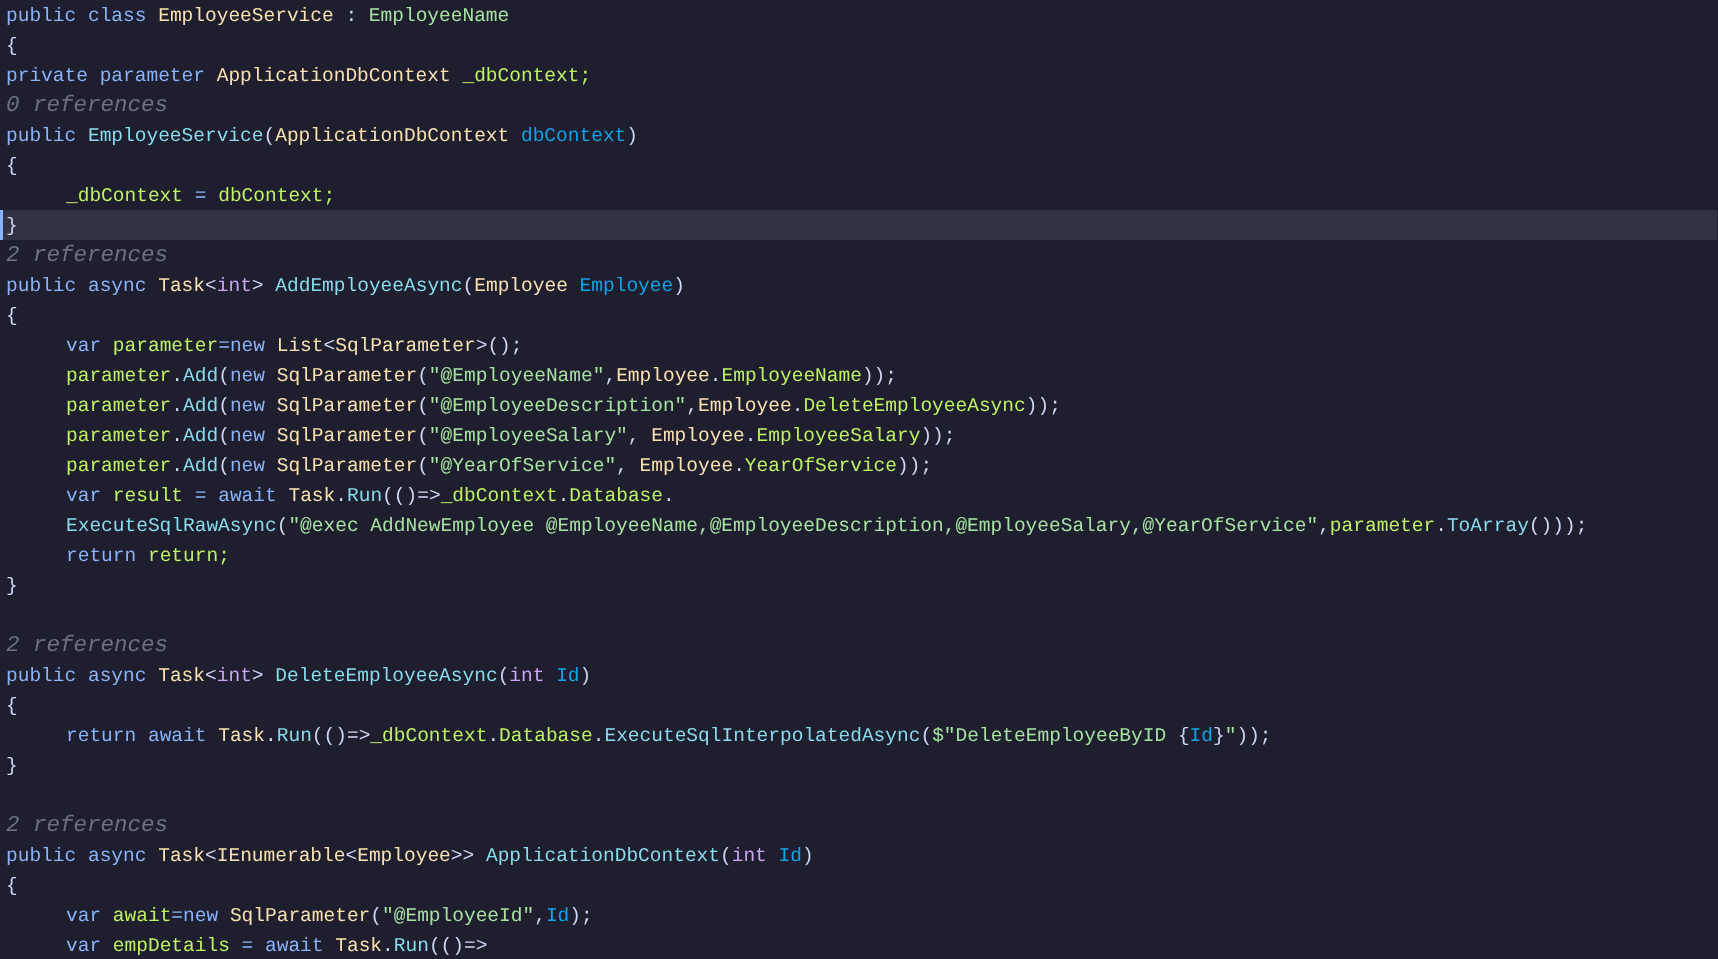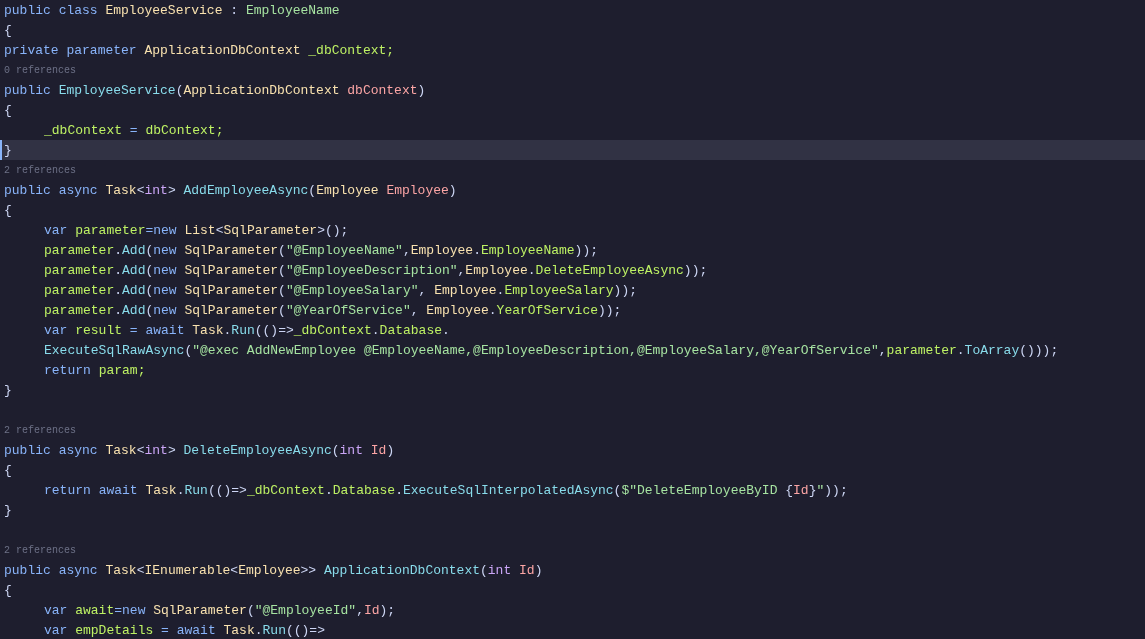--- a/index.html
+++ b/index.html
@@ -33,24 +33,24 @@
     }
     .indent1 { }
     .indent2 { padding-left: 44px; }
 
     
     .kw { color: #89b4fa; } 
     .kw2 { color: #cba6f7; } 
     .classname { color: #f9e2af; } 
     .method { color: #89dceb; } 
     .string { color: #a6e3a1; } 
-    .param { color: #fca5a5; }
+    .param { color: #0ea5e9; }
     .punct { color: #cdd6f4; }
     .prop { color: #bef264; }
-    .num-ref { color: #6c7086; font-size: 10px; }
+    .num-ref { color: #6c7086; font-size: 15px; font-style: italic; }
     .iface { color: #a6e3a1; }
     .dollar-string { color: #a6e3a1; }
     .brace { color: #cdd6f4; }
     .op { color: #89b4fa; }
     .await-kw { color: #89b4fa; }
   </style>
 </head>
 <body>
 
 <div class="code-container">
@@ -242,21 +242,21 @@
       <span class="punct">,</span>
       <span class="prop">parameter</span>
       <span class="punct">.</span>
       <span class="method">ToArray</span>
       <span class="punct">()));</span>
   </div>
 
   <div class="line indent2">
     <span class="kw">return</span>
       <span>&nbsp;</span>
-      <span class="prop">param;</span>
+      <span class="prop">return;</span>
   </div>
 
   <div class="line indent1">
     <span class="brace">}</span>
   </div>
 
   <div class="line">&nbsp;</div>
 
   <div class="line indent1">
     <span class="num-ref">2 references</span>

